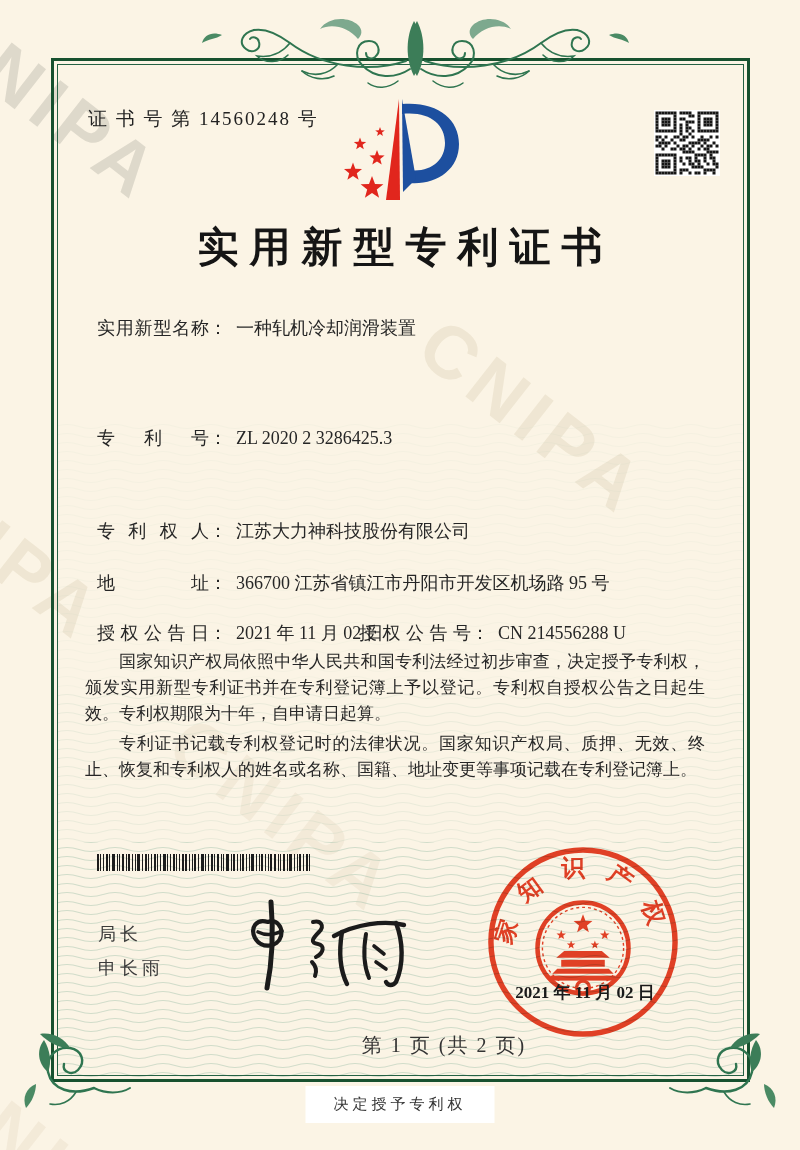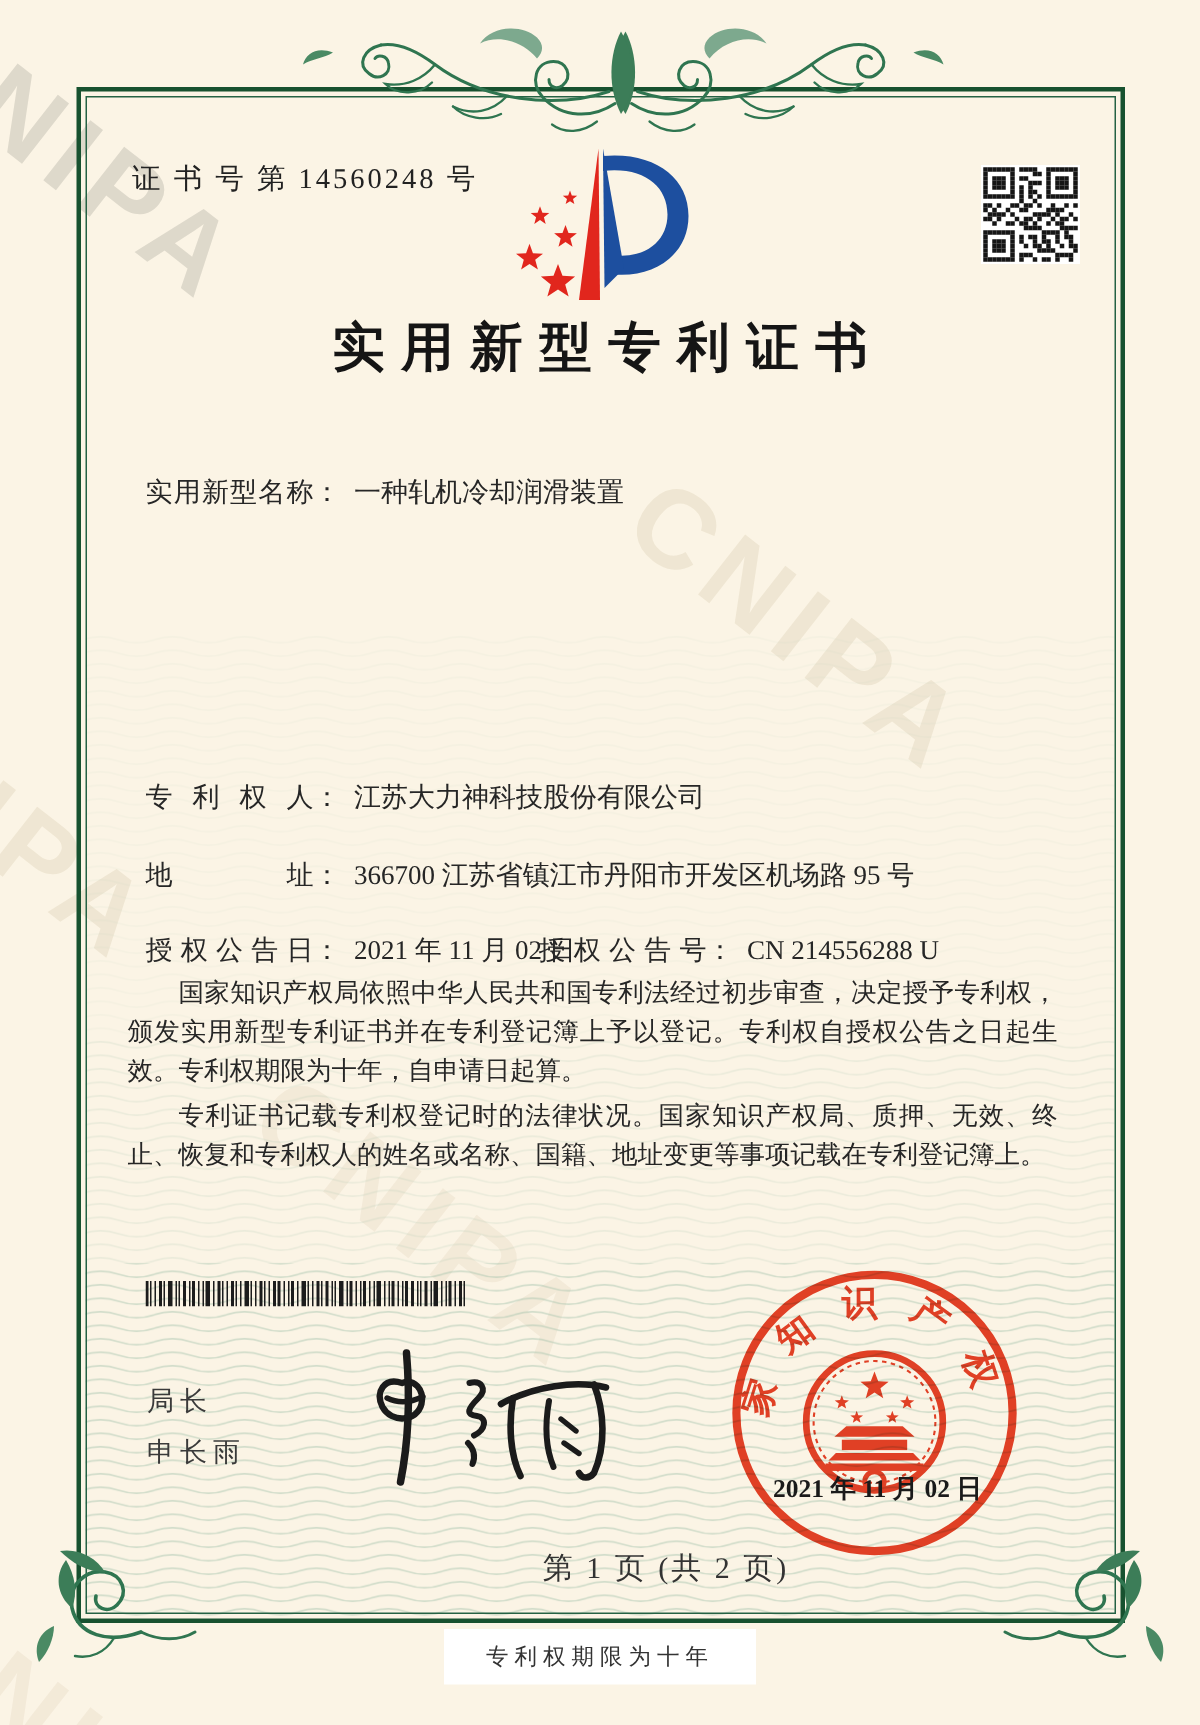--- a/index.html
+++ b/index.html
@@ -18,21 +18,21 @@
   
   .band-top{position:absolute;left:193px;top:1px;}
   .corner{position:absolute;top:1026px;}
   .corner.left{left:14px;}
   .corner.right{left:664px;transform:scaleX(-1);}
   .waves{position:absolute;left:55px;top:62px;}
   
   .cert-no{position:absolute;left:88px;top:106px;font-size:19px;letter-spacing:2px;color:#222;}
   .logo{position:absolute;left:336px;top:96px;}
   .qr{position:absolute;left:654px;top:110px;}
-  .title{position:absolute;left:0;top:208px;width:100%;text-align:center;font-size:35px;
+  .title{position:absolute;left:0;top:220px;width:100%;text-align:center;font-size:41px;
          font-weight:700;letter-spacing:11px;text-indent:11px;color:#151515;}
   .frow{position:absolute;left:97px;font-size:18px;white-space:nowrap;color:#262626;}
   .flabel{display:inline-block;width:112px;text-align:justify;text-align-last:justify;}
   .colon{display:inline-block;margin-right:9px;}
   .pair2{position:absolute;left:262px;top:0;white-space:nowrap;}
   .paras{position:absolute;left:85px;top:649px;width:620px;font-size:17px;line-height:26px;
          text-align:justify;color:#262626;}
   .paras p{margin:0;text-indent:2em;}
   .paras p + p{margin-top:4px;}
   .barcode{position:absolute;left:97px;top:854px;}
@@ -352,20 +352,23 @@
         <rect x="49.5" y="61.5" width="3" height="3"></rect>
         <rect x="58.5" y="61.5" width="3" height="3"></rect>
       </g>
   </svg>
 
   <div class="title">实用新型专利证书</div>
 
   <div class="frow" style="top:316px;">
     <span class="flabel">实用新型名称</span><span class="colon">：</span><span class="fvalue">一种轧机冷却润滑装置</span>
   </div>
+  <div class="frow" style="top:426px;">
+    <span class="flabel">专利号</span><span class="colon">：</span><span class="fvalue">ZL 2020 2 3286425.3</span>
+  </div>
   <div class="frow" style="top:519px;">
     <span class="flabel">专利权人</span><span class="colon">：</span><span class="fvalue">江苏大力神科技股份有限公司</span>
   </div>
   <div class="frow" style="top:571px;">
     <span class="flabel">地址</span><span class="colon">：</span><span class="fvalue">366700 江苏省镇江市丹阳市开发区机场路 95 号</span>
   </div>
   <div class="frow" style="top:621px;">
     <span class="flabel">授权公告日</span><span class="colon">：</span><span class="fvalue">2021 年 11 月 02 日</span>
     <span class="pair2">
       <span class="flabel">授权公告号</span><span class="colon">：</span><span class="fvalue">CN 214556288 U</span>
@@ -489,15 +492,15 @@
       <path d="M-27,10 L27,10 L19,3 L-19,3 Z"></path>
       <rect x="-22" y="12" width="44" height="7"></rect>
       <path d="M-31,26 L31,26 L26,21 L-26,21 Z"></path>
       <rect x="-33" y="28" width="66" height="5"></rect>
       <circle cy="40" r="6.5" fill="none" stroke="#e23418" stroke-width="3.4"></circle>
     </g>
   </svg>
   <div class="seal-date">2021 年 11 月 02 日</div>
 
   <div class="page-info">第 1 页 (共 2 页)</div>
-  <div class="note">专利权期限为十年</div>
+  <div class="note">决定授予专利权</div>
 
 </div>
 
 </body></html>

